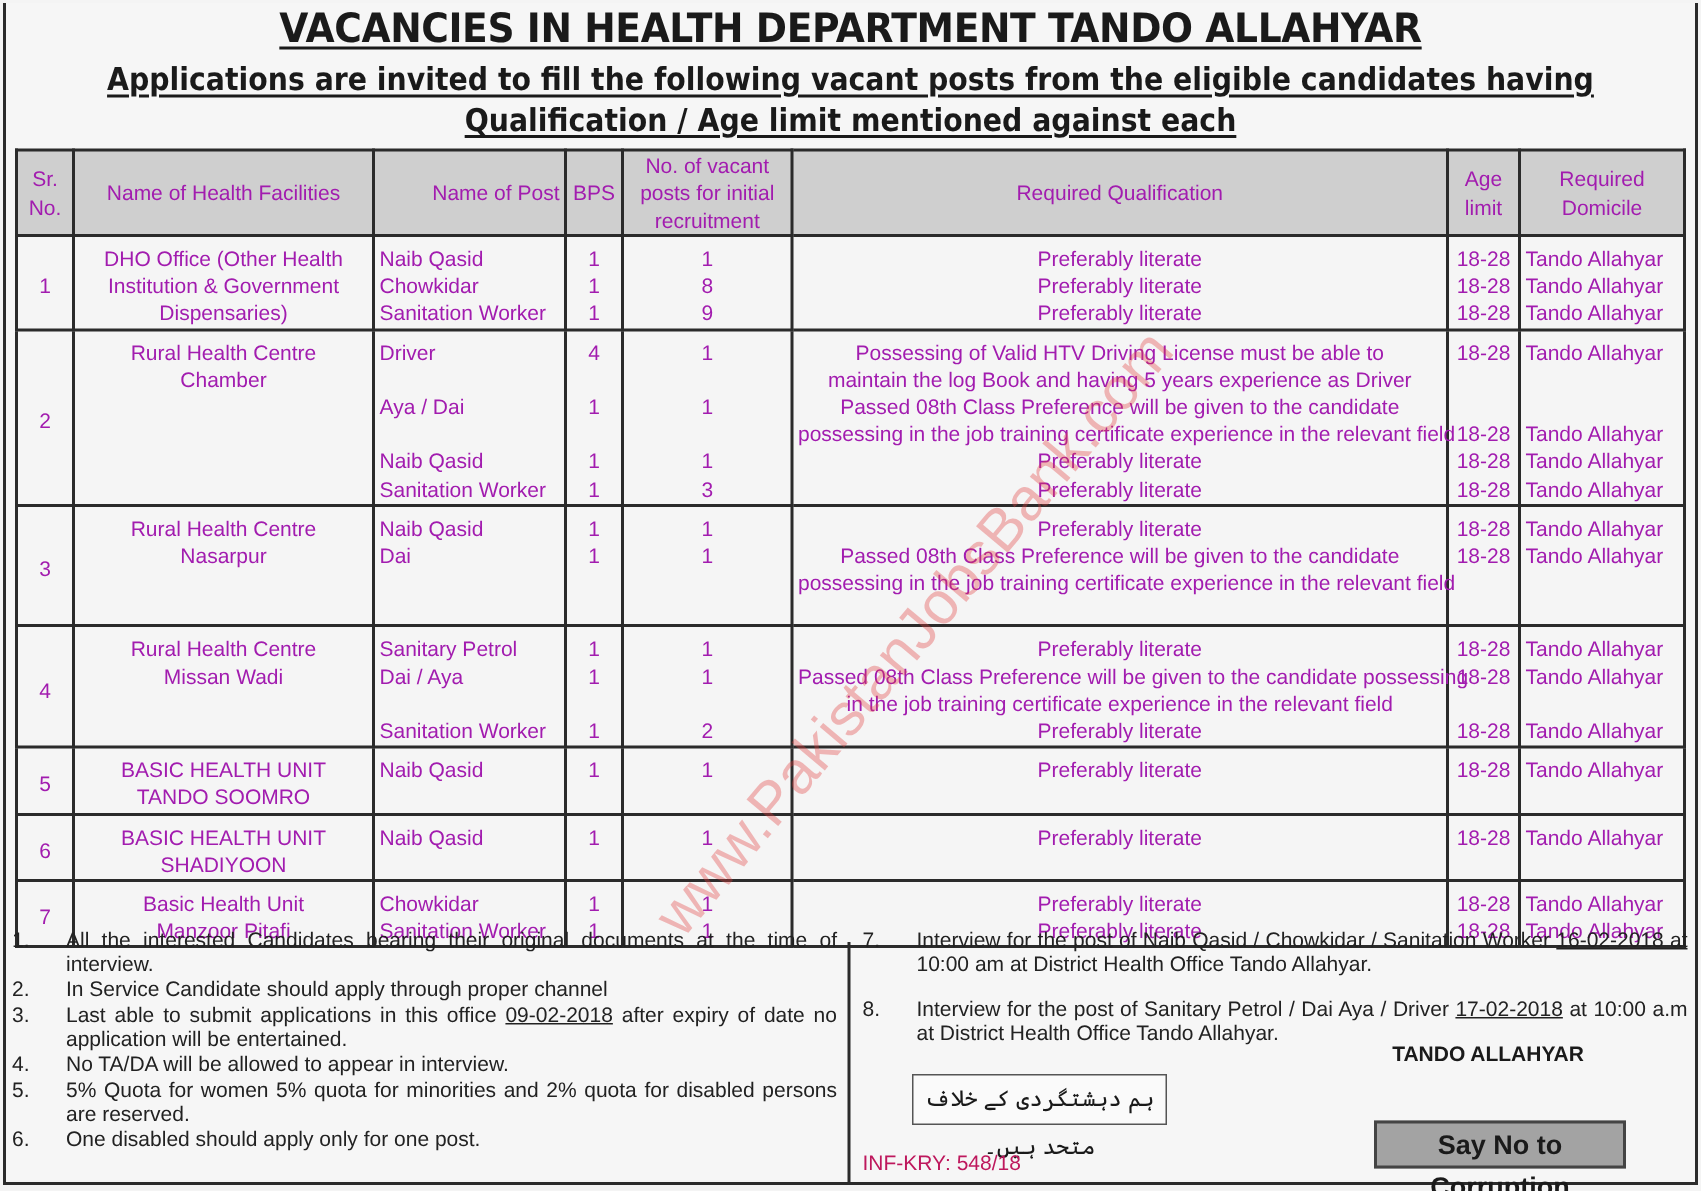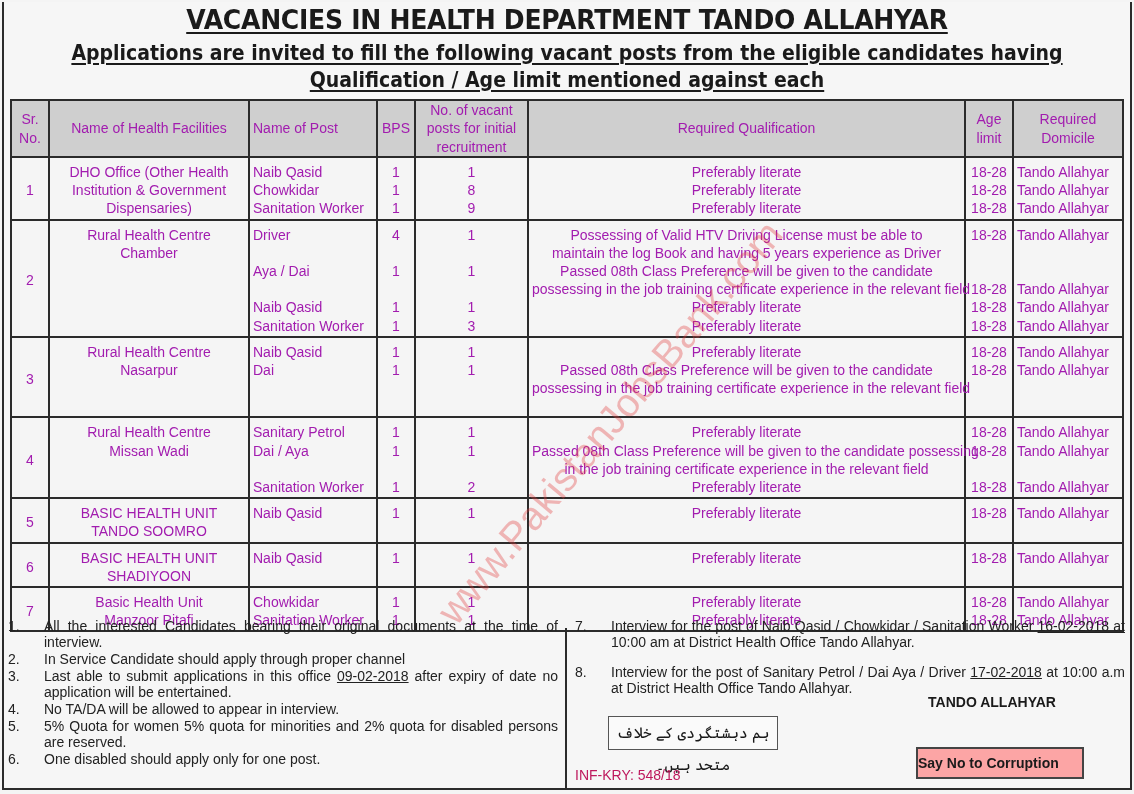--- a/index.html
+++ b/index.html
@@ -58,22 +58,22 @@
     font-weight:bold; font-size:14px; line-height:17px;
   }
   .urdu-box {
     position:absolute; left:608px; top:716px; width:168px; height:32px;
     border:1.5px solid #555; background:#fafafa; font-family:Liberation Sans, sans-serif;
     font-size:15px; text-align:center; line-height:32px; direction:rtl;
   }
   .inf { position:absolute; left:575px; top:767px; font-size:14px; color:#be185d; }
   .corruption {
     position:absolute; left:916px; top:747px; width:164px; height:28px;
-    border:2px solid #444; background:#fca5a5; line-height:28px;
-    font-weight:bold; font-size:14px;
+    border:2px solid #444; background:#a3a3a3; text-align:center; line-height:28px;
+    font-weight:bold; font-size:18px;
   }
   .watermark {
     position:absolute; left:330px; top:400px; width:560px; text-align:center;
     font-size:40px; color:rgba(225,60,60,0.35); transform:rotate(-50deg);
     transform-origin:center; pointer-events:none; white-space:nowrap;
     font-family:"Liberation Sans", sans-serif;
   }
 </style>
 </head>
 <body>
@@ -92,21 +92,21 @@
       <col style="width:38px">
     <col style="width:113px">
       <col style="width:437px">
       <col style="width:48px">
       <col style="width:110px">
   </colgroup>
   <thead>
     <tr>
       <th>Sr. No.</th>
       <th>Name of Health Facilities</th>
-      <th style="text-align:left">Name of Post</th>
+      <th style="text-align:right">Name of Post</th>
       <th>BPS</th>
       <th>No. of vacant posts for initial recruitment</th>
       <th>Required Qualification</th>
       <th>Age limit</th>
       <th>Required Domicile</th>
     </tr>
   </thead>
   <tbody id="tbody">
       <tr>
         <td class="sr">

